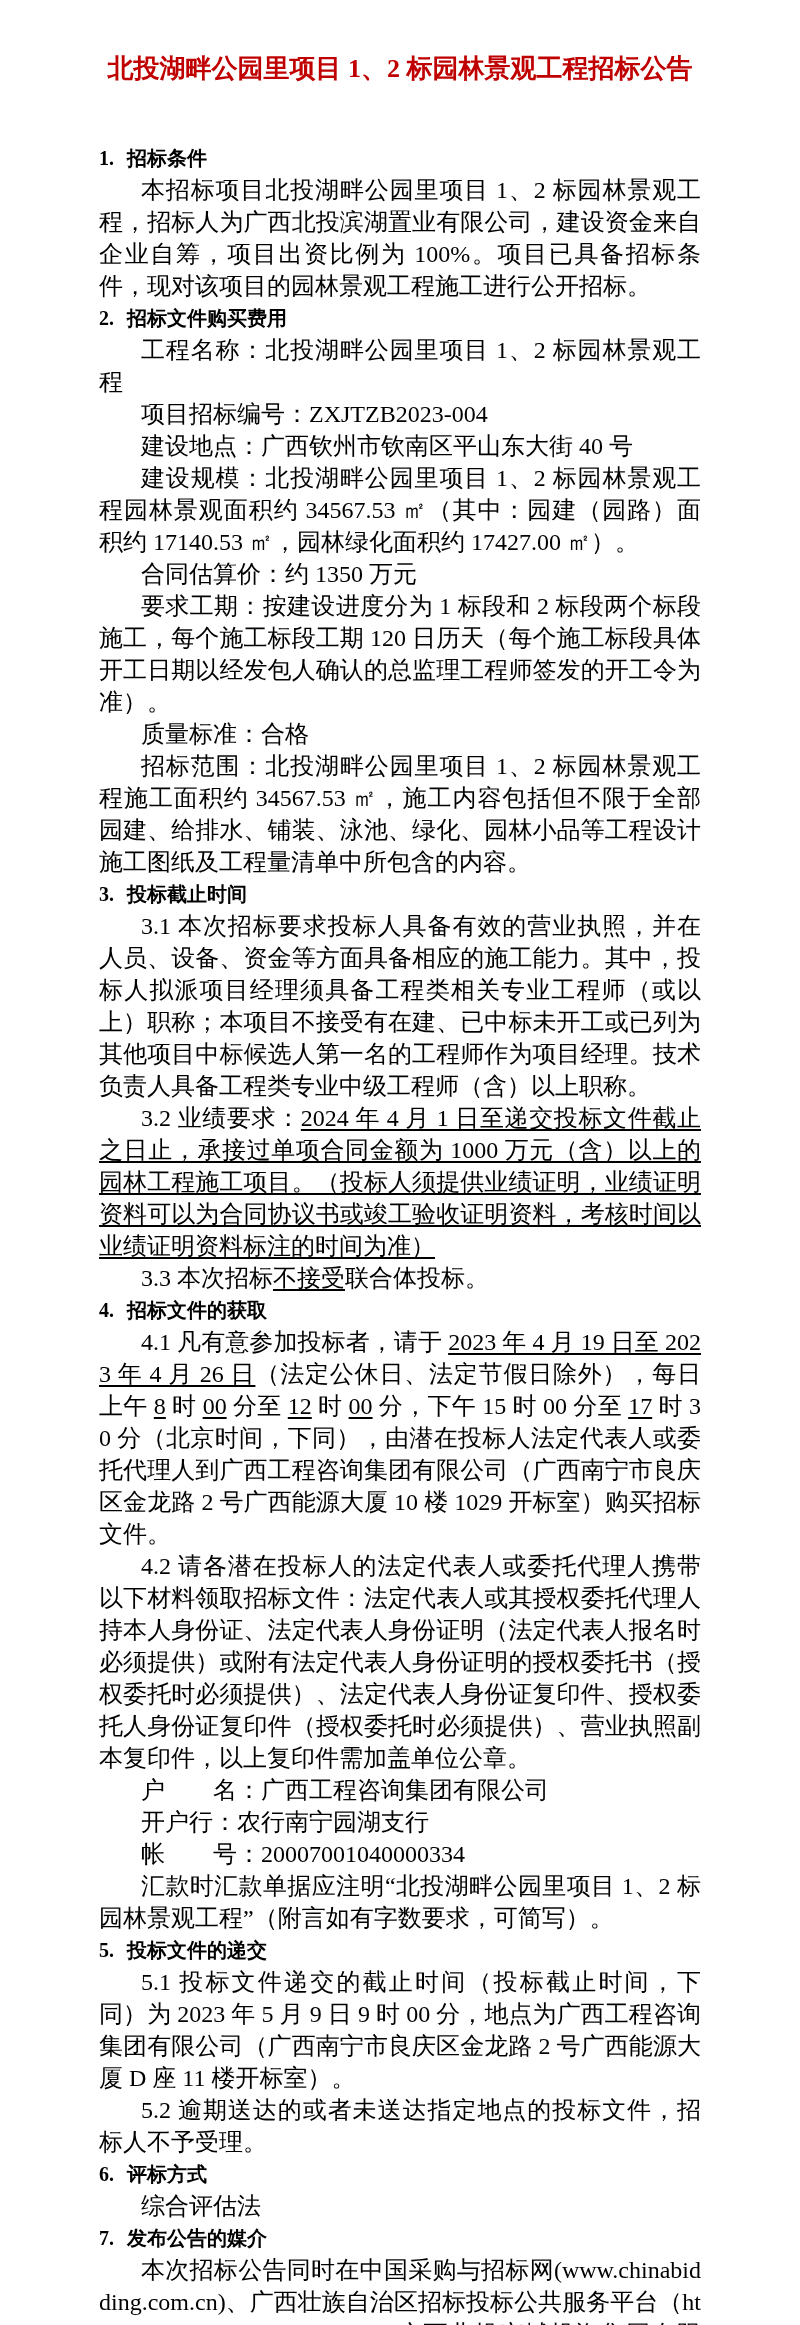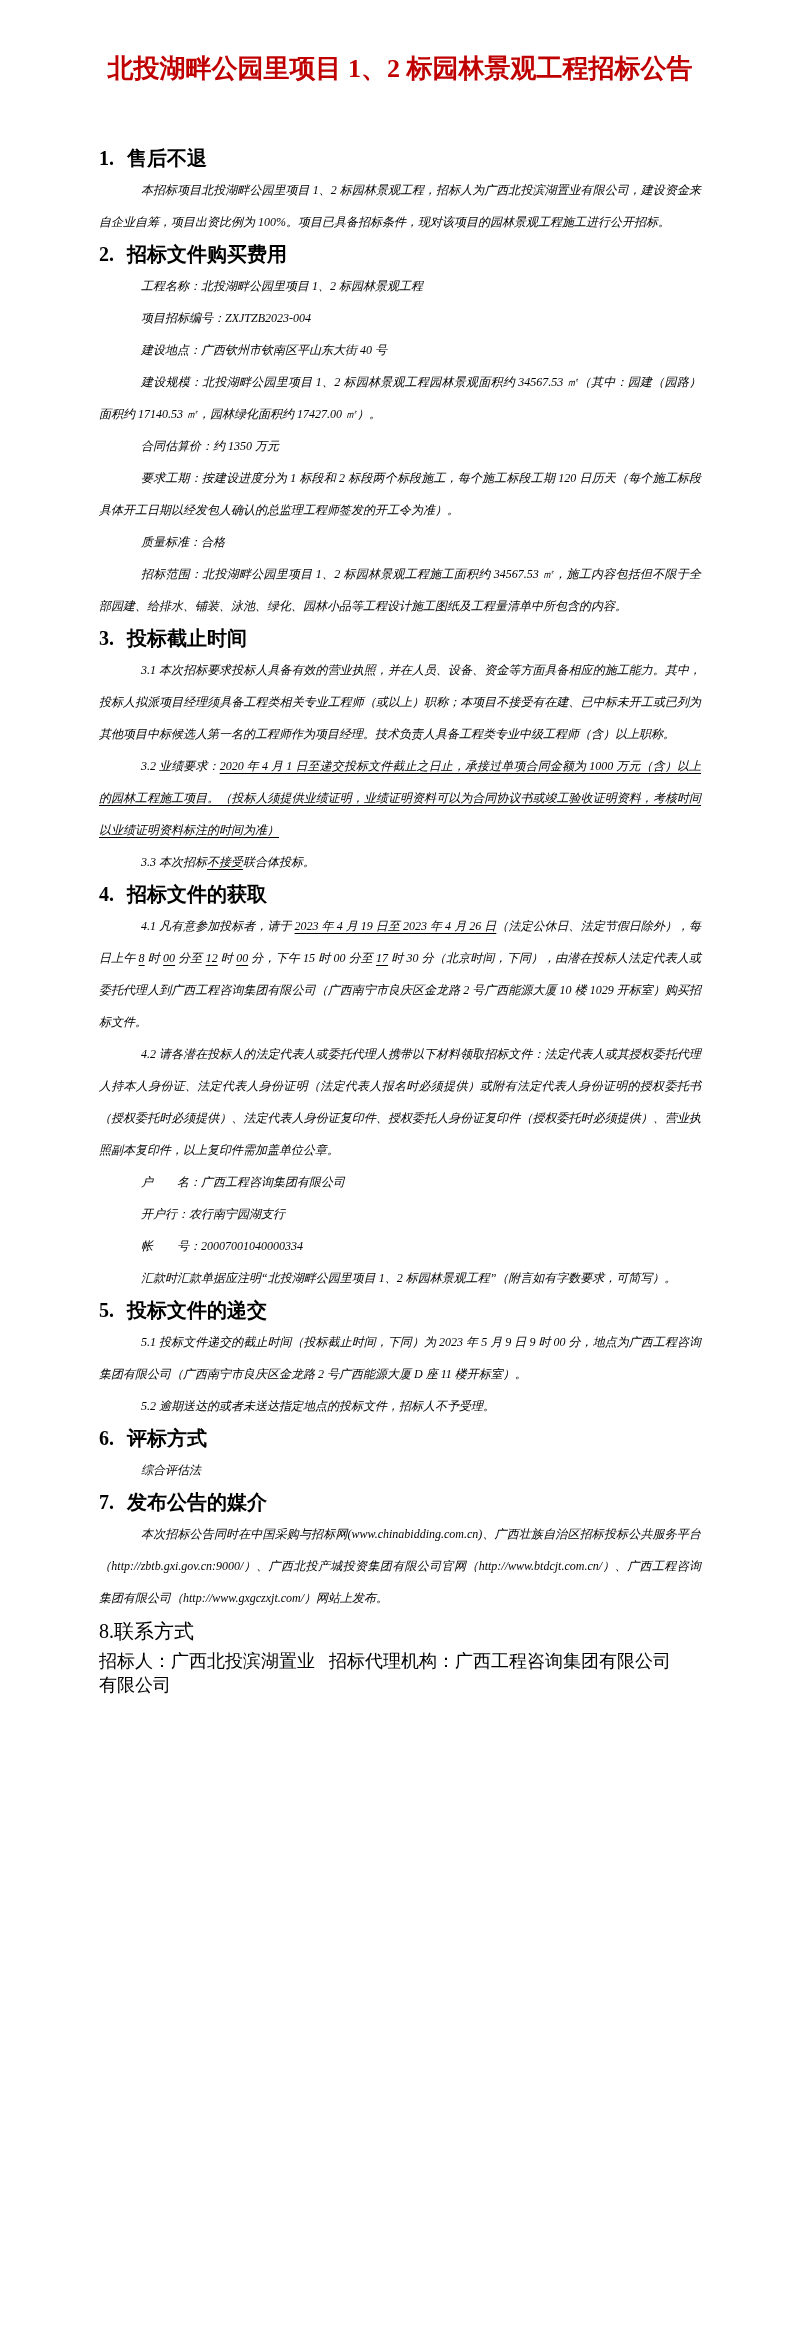--- a/index.html
+++ b/index.html
@@ -11,41 +11,41 @@
   }
   .content { width:602px; margin:0 auto; }
   .title {
     padding-top:50px; text-align:center;
     font-size:26px; line-height:38px; font-weight:700; color:#c00000;
   }
   .sections { margin-top:54px; }
   .sec-h { display:flex; font-size:20px; font-weight:700; line-height:32px; }
   .hnum { flex:0 0 28px; }
   .para {
-    font-size:12px; line-height:32px; text-indent:42px;
-    text-align:justify; word-break:break-all;font-style:italic;
+    font-size:24px; line-height:32px; text-indent:42px;
+    text-align:justify; word-break:break-all;
   }
   .u { text-decoration:underline; text-underline-offset:3px; }
   .contact-heading { font-size:20px; font-weight:400; line-height:30px; margin-top:2px; }
   .contact-grid { display:grid; grid-template-columns:230px 372px; }
   .c-cell { font-size:18px; line-height:24px; margin:3px 0; white-space:pre-wrap; }
 </style>
 </head>
 <body>
 
 <div class="page">
   <div class="content">
 
     <h1 class="title" style="color: rgb(192, 0, 0);">北投湖畔公园里项目 1、2 标园林景观工程招标公告</h1>
 
     <div class="sections" id="sections">
         <section>
           <h2 class="sec-h">
             <span class="hnum">1.</span>
-            <span>售后不退</span>
+            <span>招标条件</span>
           </h2>
           <p class="para"><span>本招标项目北投湖畔公园里项目 1、2 标园林景观工程，招标人为广西北投滨湖置业有限公司，建设资金来自企业自筹，项目出资比例为 100%。项目已具备招标条件，现对该项目的园林景观工程施工进行公开招标。</span></p>
         </section>
         <section>
           <h2 class="sec-h">
             <span class="hnum">2.</span>
             <span>招标文件购买费用</span>
           </h2>
           <p class="para"><span>工程名称：北投湖畔公园里项目 1、2 标园林景观工程</span></p>
           <p class="para"><span>项目招标编号：ZXJTZB2023-004</span></p>
@@ -55,21 +55,21 @@
           <p class="para"><span>要求工期：按建设进度分为 1 标段和 2 标段两个标段施工，每个施工标段工期 120 日历天（每个施工标段具体开工日期以经发包人确认的总监理工程师签发的开工令为准）。</span></p>
           <p class="para"><span>质量标准：合格</span></p>
           <p class="para"><span>招标范围：北投湖畔公园里项目 1、2 标园林景观工程施工面积约 34567.53 ㎡，施工内容包括但不限于全部园建、给排水、铺装、泳池、绿化、园林小品等工程设计施工图纸及工程量清单中所包含的内容。</span></p>
         </section>
         <section>
           <h2 class="sec-h">
             <span class="hnum">3.</span>
             <span>投标截止时间</span>
           </h2>
           <p class="para"><span>3.1 本次招标要求投标人具备有效的营业执照，并在人员、设备、资金等方面具备相应的施工能力。其中，投标人拟派项目经理须具备工程类相关专业工程师（或以上）职称；本项目不接受有在建、已中标未开工或已列为其他项目中标候选人第一名的工程师作为项目经理。技术负责人具备工程类专业中级工程师（含）以上职称。</span></p>
-          <p class="para"><span>3.2 业绩要求：</span><span class="u">2020 年 4 月 1 日至递交投标文件截止之日止，承接过单项合同金额为 1000 万元（含）以上的园林工程施工项目。（投标人须提供业绩证明，业绩证明资料可以为合同协议书或竣工验收证明资料，考核时间以业绩证明资料标注的时间为准）</span></p>
+          <p class="para"><span>3.2 业绩要求：</span><span class="u">2024 年 4 月 1 日至递交投标文件截止之日止，承接过单项合同金额为 1000 万元（含）以上的园林工程施工项目。（投标人须提供业绩证明，业绩证明资料可以为合同协议书或竣工验收证明资料，考核时间以业绩证明资料标注的时间为准）</span></p>
           <p class="para"><span>3.3 本次招标</span><span class="u">不接受</span><span>联合体投标。</span></p>
         </section>
         <section>
           <h2 class="sec-h">
             <span class="hnum">4.</span>
             <span>招标文件的获取</span>
           </h2>
           <p class="para"><span>4.1 凡有意参加投标者，请于 </span><span class="u">2023 年 4 月 19 日至 2023 年 4 月 26 日</span><span>（法定公休日、法定节假日除外），每日上午 </span><span class="u">8</span><span> 时 </span><span class="u">00</span><span> 分至 </span><span class="u">12</span><span> 时 </span><span class="u">00</span><span> 分，下午 15 时 00 分至 </span><span class="u">17</span><span> 时 30 分（北京时间，下同），由潜在投标人法定代表人或委托代理人到广西工程咨询集团有限公司（广西南宁市良庆区金龙路 2 号广西能源大厦 10 楼 1029 开标室）购买招标文件。</span></p>
           <p class="para"><span>4.2 请各潜在投标人的法定代表人或委托代理人携带以下材料领取招标文件：法定代表人或其授权委托代理人持本人身份证、法定代表人身份证明（法定代表人报名时必须提供）或附有法定代表人身份证明的授权委托书（授权委托时必须提供）、法定代表人身份证复印件、授权委托人身份证复印件（授权委托时必须提供）、营业执照副本复印件，以上复印件需加盖单位公章。</span></p>
           <p class="para"><span>户　　名：广西工程咨询集团有限公司</span></p>

